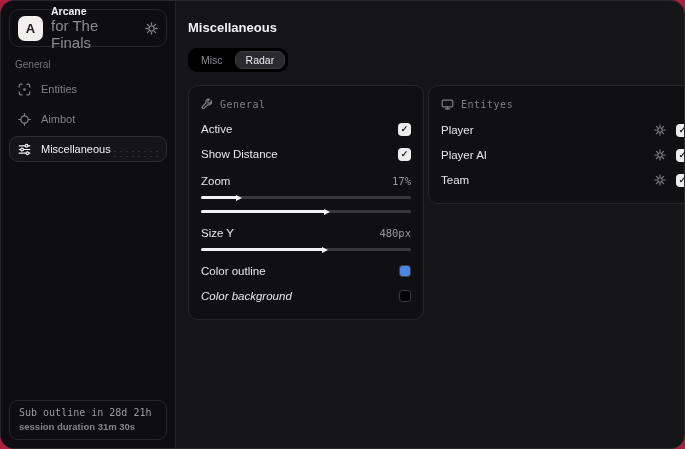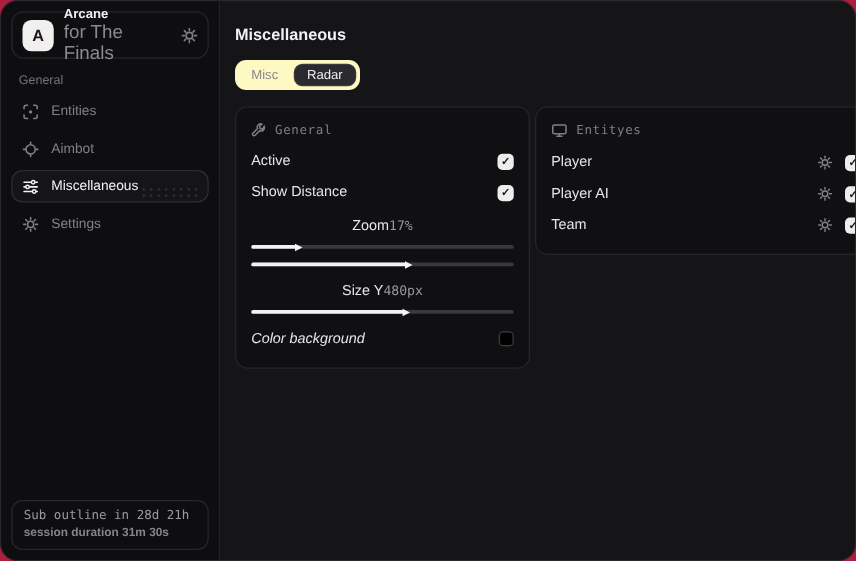--- a/index.html
+++ b/index.html
@@ -72,21 +72,21 @@
     color:#9a9aa0; font-size:10px; white-space:nowrap;
   }
   .sess-line {
     color:#85858b; font-size:9.5px; font-weight:bold; margin-top:3px;
   }
   
   .main { flex:1; padding:14px 14px 0 12px; }
   .page-title { color:#f2f2f4; font-size:13px; font-weight:bold; margin-top:5px; }
   .tab-group {
     display:inline-flex; align-items:center; gap:2px;
-    background:#fef9c3; border-radius:9px; padding:3px;
+    background:#000000; border-radius:9px; padding:3px;
     margin-top:13px;
   }
   .tab {
     font-size:10.5px; color:#87878d;
     padding:3px 10px; border-radius:7px;
   }
   .tab.active {
     background:#2b2b2f; color:#ededef;
     border:1px solid #3a3a3f; padding:2px 10px;
   }
@@ -119,21 +119,21 @@
   .checkbox {
     width:13px; height:13px; border-radius:4px;
     background:#ededed; position:relative;
   }
   .checkbox::after {
     content:"\2713"; position:absolute; inset:0;
     display:flex; align-items:center; justify-content:center;
     color:#161618; font-size:9px; font-weight:bold;
   }
   .slider-group { margin:9px 0 11px 0; }
-  .slider-group .row { margin:0 0 6px 0;justify-content:center; }
+  .slider-group .row { margin:0 0 6px 0; }
   .track {
     position:relative; height:3px; border-radius:2px;
     background:#39393d; margin-bottom:2px;
   }
   .fill {
     position:absolute; left:0; top:0; height:3px; border-radius:2px;
     background:#f2f2f2;
   }
   .fill::after {
     content:""; position:absolute; right:-5px; top:50%;
@@ -210,36 +210,20 @@
             <circle cx="10.5" cy="3.5" r="1.7" fill="#151518"></circle>
           <line x1="1.5" y1="8" x2="14.5" y2="8"></line>
             <circle cx="5" cy="8" r="1.7" fill="#151518"></circle>
           <line x1="1.5" y1="12.5" x2="14.5" y2="12.5"></line>
             <circle cx="11.5" cy="12.5" r="1.7" fill="#151518"></circle>
         </svg>
       </span>
       <span>Miscellaneous</span>
     </div>
 
-    <div class="nav-item">
-      <span>
-        <svg width="13" height="13" viewBox="0 0 16 16" fill="none" stroke="currentColor" stroke-width="1.5" stroke-linecap="round">
-          <circle cx="8" cy="8" r="3"></circle>
-          <line x1="12.8" y1="8" x2="14.8" y2="8"></line>
-            <line x1="1.2" y1="8" x2="3.2" y2="8"></line>
-          <line x1="8" y1="1.2" x2="8" y2="3.2"></line>
-            <line x1="8" y1="12.8" x2="8" y2="14.8"></line>
-          <line x1="11.4" y1="11.4" x2="12.8" y2="12.8"></line>
-            <line x1="3.2" y1="3.2" x2="4.6" y2="4.6"></line>
-          <line x1="11.4" y1="4.6" x2="12.8" y2="3.2"></line>
-            <line x1="3.2" y1="12.8" x2="4.6" y2="11.4"></line>
-        </svg>
-      </span>
-      <span>Settings</span>
-    </div>
 
     <div class="side-footer">
       <div class="sub-line">Sub outline in 28d 21h</div>
       <div class="sess-line">session duration 31m 30s</div>
     </div>
   </div>
 
   <div class="main">
     <div class="page-title">Miscellaneous</div>
 
@@ -289,20 +273,24 @@
         <div class="slider-group">
           <div class="row">
             <span class="row-label">Size Y</span>
             <span class="row-value">480px</span>
           </div>
           <div class="track">
             <div class="fill" style="width: 58%;"></div>
           </div>
         </div>
 
+        <div class="row">
+          <span class="row-label">Color outline</span>
+          <span class="swatch" style="background: rgb(75, 135, 232);"></span>
+        </div>
 
         <div class="row" style="margin-bottom:2px;font-style:italic;">
           <span class="row-label">Color background</span>
           <span class="swatch" style="background: rgb(0, 0, 0);"></span>
         </div>
       </div>
 
       <div class="panel entities">
         <div class="panel-head">
           <span>

